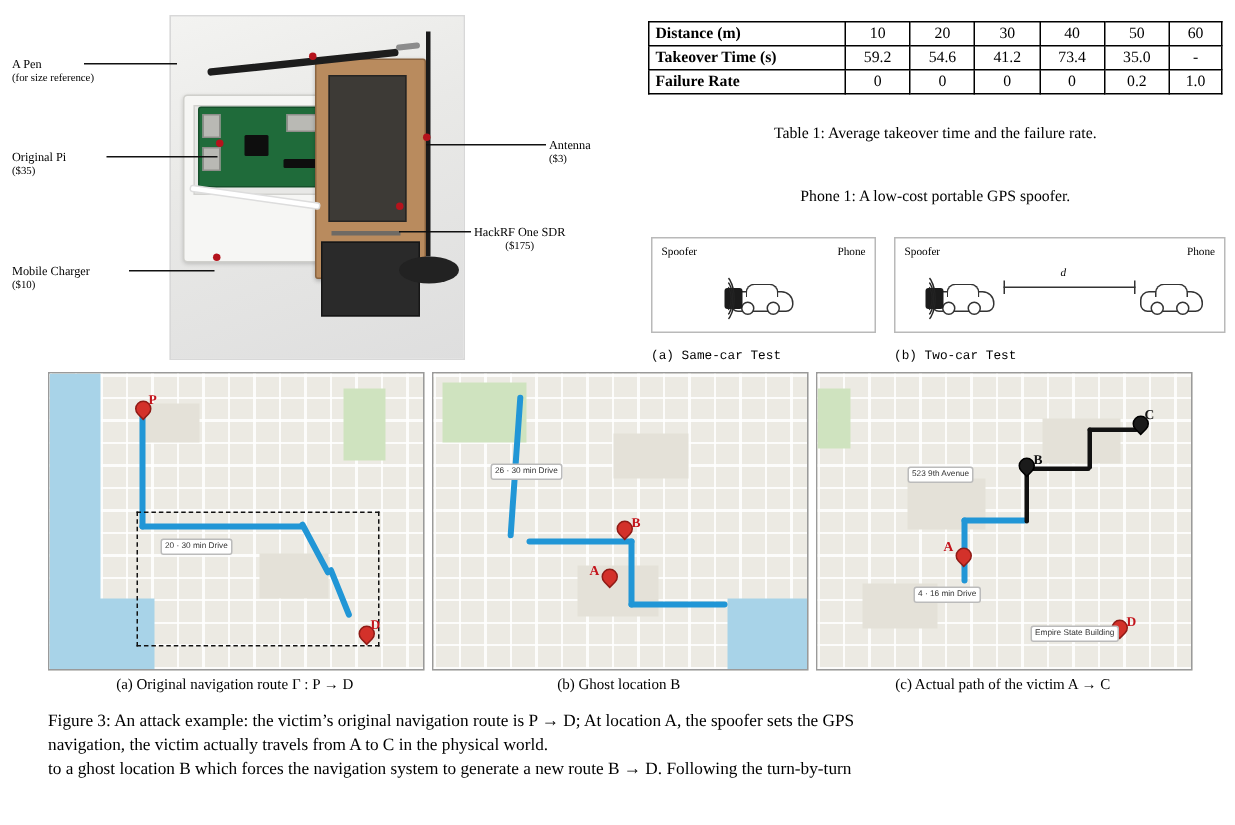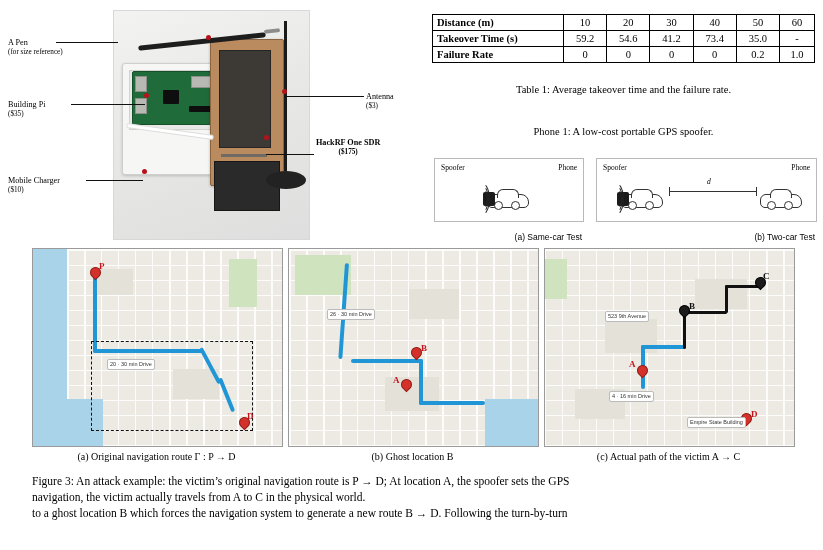--- a/index.html
+++ b/index.html
@@ -247,22 +247,22 @@
   .subfig.b { left: 596px; width: 219px; }
   .sf-label {
     position: absolute;
     font-size: 7.5px;
     font-family: "Liberation Serif", serif;
   }
   .sf-cap {
     position: absolute;
     top: 232px;
     font-size: 8.5px;
-    text-align: right;
-    font-family: Liberation Sans, sans-serif;
+    text-align: left;
+    font-family: Liberation Mono, monospace;
   }
   .sf-cap.a { left: 434px; width: 148px; }
   .sf-cap.b { left: 596px; width: 219px; }
   .car {
     position: absolute;
     width: 40px;
     height: 21px;
   }
   .car-body {
     position: absolute;
@@ -474,38 +474,38 @@
       <div class="dot" style="left:150px;top:124px;"></div>
     </div>
 
     <div class="callout" style="left:0px;top:30px;">
       <div>A Pen</div>
       <div class="sub">(for size reference)</div>
     </div>
     <div class="callout-line" style="left:48px;top:34px;width:62px;"></div>
 
     <div class="callout" style="left:0px;top:92px;">
-      <div>Building Pi</div>
+      <div>Original Pi</div>
       <div class="sub">($35)</div>
     </div>
     <div class="callout-line" style="left:63px;top:96px;width:74px;"></div>
 
     <div class="callout" style="left:0px;top:168px;">
       <div>Mobile Charger</div>
       <div class="sub">($10)</div>
     </div>
     <div class="callout-line" style="left:78px;top:172px;width:57px;"></div>
 
     <div class="callout" style="left:358px;top:84px;">
       <div>Antenna</div>
       <div class="sub">($3)</div>
     </div>
     <div class="callout-line" style="left:276px;top:88px;width:80px;"></div>
 
-    <div class="callout" style="left:308px;top:130px;font-weight:bold;">
+    <div class="callout" style="left:308px;top:142px;">
       <div>HackRF One SDR</div>
       <div class="sub" style="text-align:center;">($175)</div>
     </div>
     <div class="callout-line" style="left:258px;top:146px;width:48px;"></div>
   </div>
 
   <div class="table-wrap">
     <table class="t1">
       <tbody>
           <tr>

